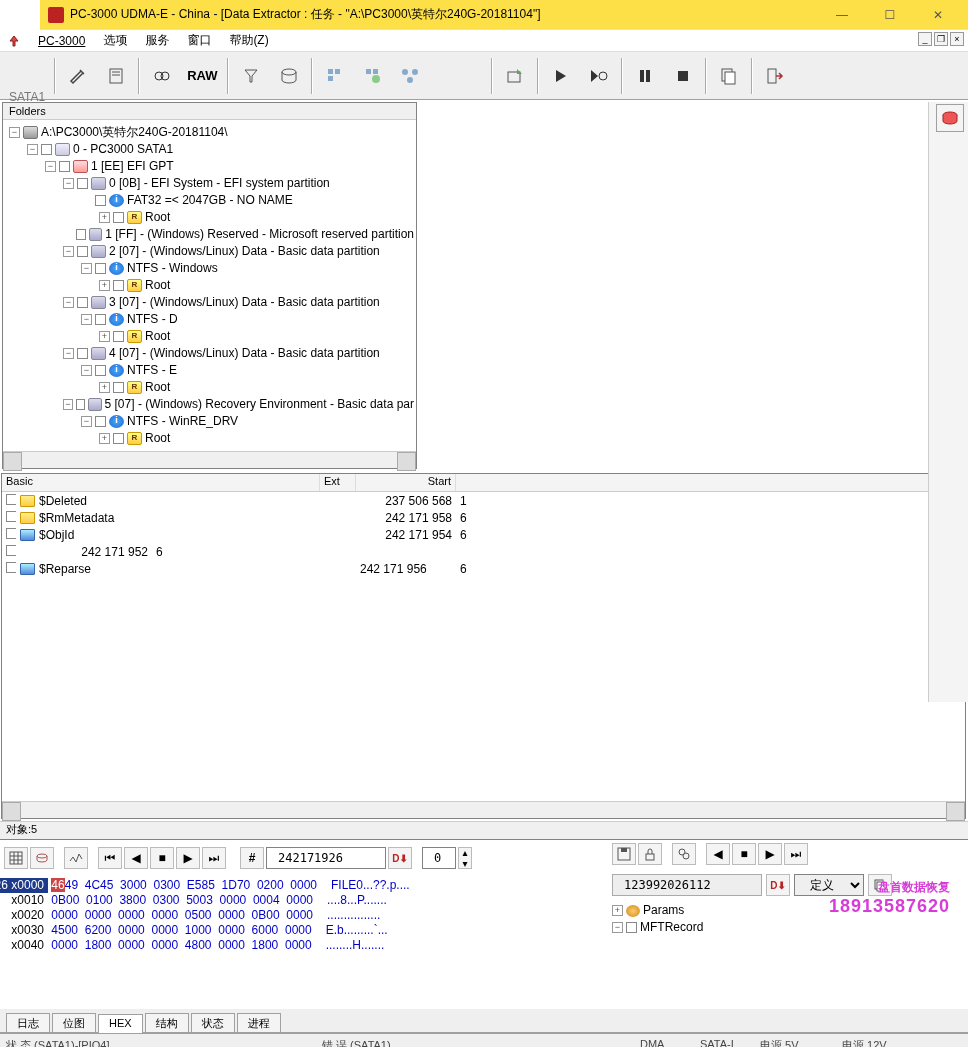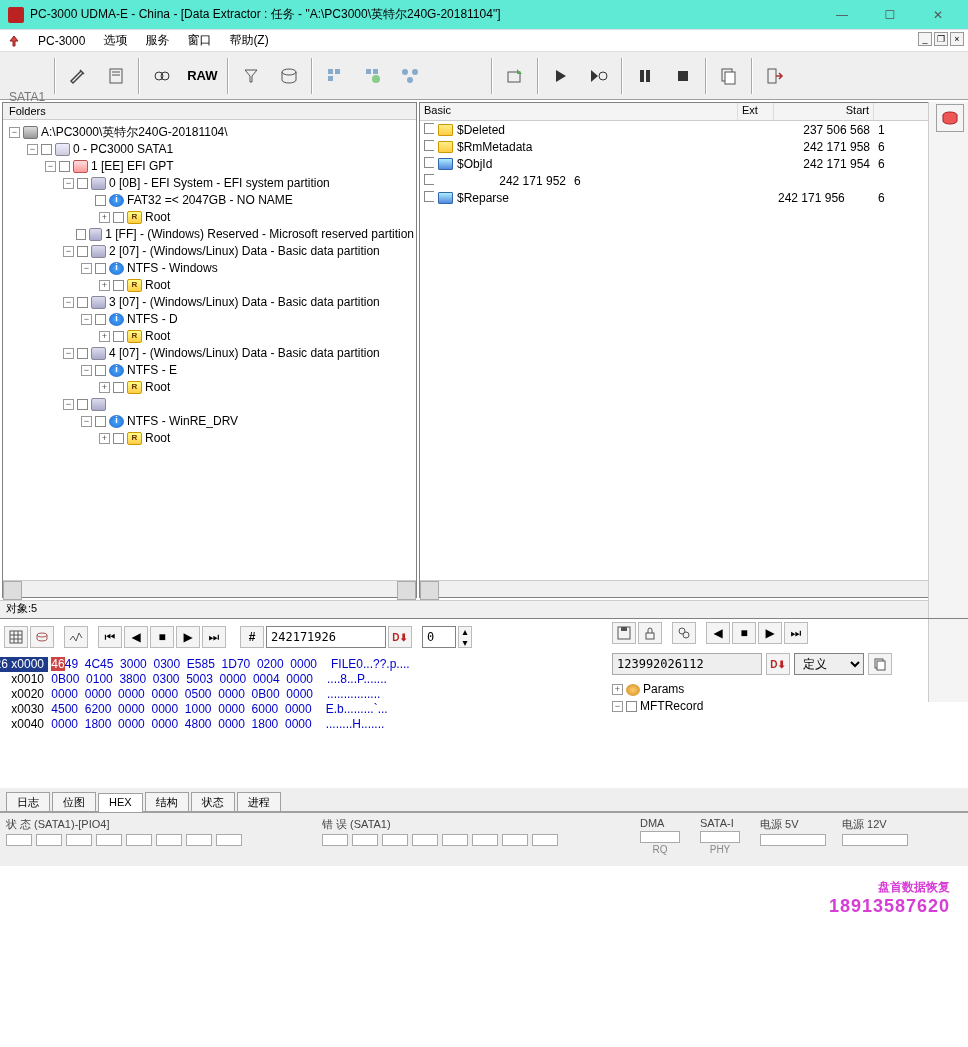--- a/index.html
+++ b/index.html
@@ -1,30 +1,30 @@
 <!DOCTYPE html>
 <html><head>
 <meta charset="utf-8">
 <style>
 * { box-sizing: border-box; margin: 0; padding: 0; font-family: "Microsoft YaHei", Tahoma, sans-serif; font-size: 12px; }
 body { width: 968px; height: 1047px; background: #fff; overflow: hidden; position: relative; }
-.titlebar { height: 30px; background: #5eead4; display: flex; align-items: center; padding: 0 8px; border-bottom: 1px solid #e0e0e0; }
+.titlebar { height: 30px; background: #fde047; display: flex; align-items: center; padding: 0 8px; border-bottom: 1px solid #e0e0e0; margin-left: 40px; }
 .titlebar-icon { width: 16px; height: 16px; background: #b22; margin-right: 6px; border-radius: 2px; }
 .titlebar-text { flex: 1; color: #000; font-size: 12px; }
 .titlebar-btns { display: flex; gap: 4px; }
 .titlebar-btn { width: 44px; height: 30px; display: flex; align-items: center; justify-content: center; color: #555; cursor: pointer; }
 .menubar { height: 22px; display: flex; align-items: center; padding: 0 6px; gap: 2px; border-bottom: 1px solid #ddd; }
 .menubar-icon { width: 16px; height: 12px; margin-right: 6px; }
 .menu-item { padding: 2px 8px; cursor: pointer; }
 .minibtns { position: absolute; right: 4px; top: 32px; display: flex; gap: 2px; }
 .minibtn { width: 14px; height: 14px; border: 1px solid #999; background: #f4f4f4; font-size: 9px; display: flex; align-items: center; justify-content: center; cursor: pointer; }
 .toolbar { height: 48px; border-bottom: 1px solid #a0a0a0; display: flex; align-items: center; padding: 0 4px; gap: 2px; background: #efefef; }
 .tool-btn { min-width: 36px; height: 36px; display: flex; align-items: center; justify-content: center; border: 1px solid transparent; cursor: pointer; padding: 0 4px; gap: 42px; }
 .tool-sep { width: 2px; height: 36px; border-left: 1px solid #aaa; border-right: 1px solid #fff; margin: 0 2px; }
-.content-row { display: flex; height: 500px; }
+.content-row { display: flex; height: 721px; flex-direction: column; }
 .left-panel { width: 415px; border: 1px solid #828282; display: flex; flex-direction: column; margin: 2px 1px 2px 2px; }
 .panel-header { background: #f0f0f0; border-bottom: 1px solid #ccc; padding: 2px 6px; font-size: 11px; }
 .tree { flex: 1; overflow: auto; padding: 4px 2px; font-size: 11px; white-space: nowrap; }
 .tree-row { display: flex; align-items: center; height: 17px; line-height: 17px; cursor: pointer; }
 .expander { width: 11px; height: 11px; border: 1px solid #999; display: inline-flex; align-items: center; justify-content: center; font-size: 9px; margin-right: 3px; color: #555; background: #fff; cursor: pointer; line-height: 7px; }
 .exp-none { width: 11px; display: inline-block; margin-right: 3px; }
 .chk { width: 11px; height: 11px; border: 1px solid #888; display: inline-block; margin-right: 3px; background: #fff; }
 .tree-icon { width: 15px; height: 13px; display: inline-block; margin-right: 3px; border-radius: 2px; vertical-align: middle; }
 .ico-disk { background: linear-gradient(#ddd,#999); border: 1px solid #777; }
 .ico-drive { background: linear-gradient(#eef,#ccd); border: 1px solid #889; }
@@ -39,21 +39,21 @@
 .grid-row { display: flex; height: 17px; align-items: center; font-size: 11px; cursor: pointer; }
 .grid-cell { padding: 0 4px; overflow: hidden; }
 .ico-folder-y { width: 15px; height: 12px; display: inline-block; background: linear-gradient(#fe8,#fc4); border: 1px solid #c90; border-radius: 1px; margin-right: 4px; vertical-align: middle; }
 .ico-folder-b { width: 15px; height: 12px; display: inline-block; background: linear-gradient(#aef,#58d); border: 1px solid #36a; border-radius: 1px; margin-right: 4px; vertical-align: middle; }
 .side-strip { position: absolute; right: 0; top: 102px; width: 40px; height: 600px; background: #f4f4f4; border-left: 1px solid #ccc; }
 .side-strip .soff { position:absolute; top:2px; right:4px; width:28px; height:28px; border:1px solid #a0a0a0; display:flex; align-items:center; justify-content:center; }
 .status-bar { height: 18px; padding: 0 6px; font-size: 11px; border-top: 1px solid #ccc; background: #f0f0f0; }
 .hex-area { border-top: 1px solid #828282; padding: 4px; height: 170px; }
 .hex-toolbar { display: flex; gap: 2px; align-items: center; height: 28px; margin-bottom: 6px; }
 .hex-tool { width: 24px; height: 22px; border: 1px solid #bbb; background: #f4f4f4; display: flex; align-items: center; justify-content: center; cursor: pointer; }
-.hex-input { height: 22px; border: 1px solid #828282; padding: 0 4px; font-family: monospace; font-size: 12px; }
+.hex-input { height: 22px; border: 1px solid #828282; padding: 0 11px; font-family: monospace; font-size: 12px; }
 .hex-table { font-family: "Courier New", monospace; font-size: 12px; line-height: 15px; }
 .hex-offset { display: inline-block; width: 44px; text-align: right; padding-right: 4px; color: #000; }
 .hex-offset.sel { background: #1e3a8a; color: #fff; }
 .hex-bytes { display: inline-block; color: #0000cc; letter-spacing: 0; }
 .hex-asc { display: inline-block; margin-left: 14px; color: #0000cc; }
 .right-hex { position: absolute; right: 4px; top: 0; width: 352px; }
 .right-hex-toolbar { display: flex; gap: 2px; align-items: center; height: 28px; margin-bottom: 6px; justify-content: flex-start; }
 .right-hex-body { font-size: 11px; }
 .tab-strip { display: flex; gap: 2px; padding: 4px 22px 0 6px; border-bottom: 1px solid #a0a0a0; background: #efefef; height: 24px; }
 .tab { padding: 2px 10px; border: 1px solid #a0a0a0; border-bottom: none; background: #f4f4f4; cursor: pointer; font-size: 11px; }
@@ -81,21 +81,21 @@
     <div class="titlebar-btn">—</div>
     <div class="titlebar-btn">☐</div>
     <div class="titlebar-btn close-btn">✕</div>
   </div>
 </div>
 
 <div class="menubar">
   <svg class="menubar-icon" viewBox="0 0 16 12">
       <path d="M8 1 l-4 5 l3 0 l0 5 l2 0 l0 -5 l3 0 z" fill="#d44" stroke="#822"></path>
     </svg>
-  <span class="menu-item" style="text-align:right;">PC-3000</span>
+  <span class="menu-item" style="text-decoration:underline;text-align:right;">PC-3000</span>
   <span class="menu-item">选项</span>
   <span class="menu-item">服务</span>
   <span class="menu-item">窗口</span>
   <span class="menu-item">帮助(Z)</span>
   <div class="minibtns">
     <div class="minibtn">_</div>
     <div class="minibtn">❐</div>
     <div class="minibtn">×</div>
   </div>
 </div>
@@ -306,20 +306,21 @@
         <div class="tree-row" style="padding-left: 94px;">
           <span class="expander">+</span>
           <span class="chk"></span>
           <span class="tree-icon ico-root">R</span>
           <span>Root</span>
         </div>
         <div class="tree-row" style="padding-left: 58px;">
           <span class="expander">−</span>
           <span class="chk"></span>
           <span class="tree-icon ico-part"></span>
+          <span>5 [07] - (Windows) Recovery Environment - Basic data par</span>
         </div>
         <div class="tree-row" style="padding-left: 76px;">
           <span class="expander">−</span>
           <span class="chk"></span>
           <span class="tree-icon ico-info">i</span>
           <span>NTFS - WinRE_DRV</span>
         </div>
         <div class="tree-row" style="padding-left: 94px;">
           <span class="expander">+</span>
           <span class="chk"></span>

